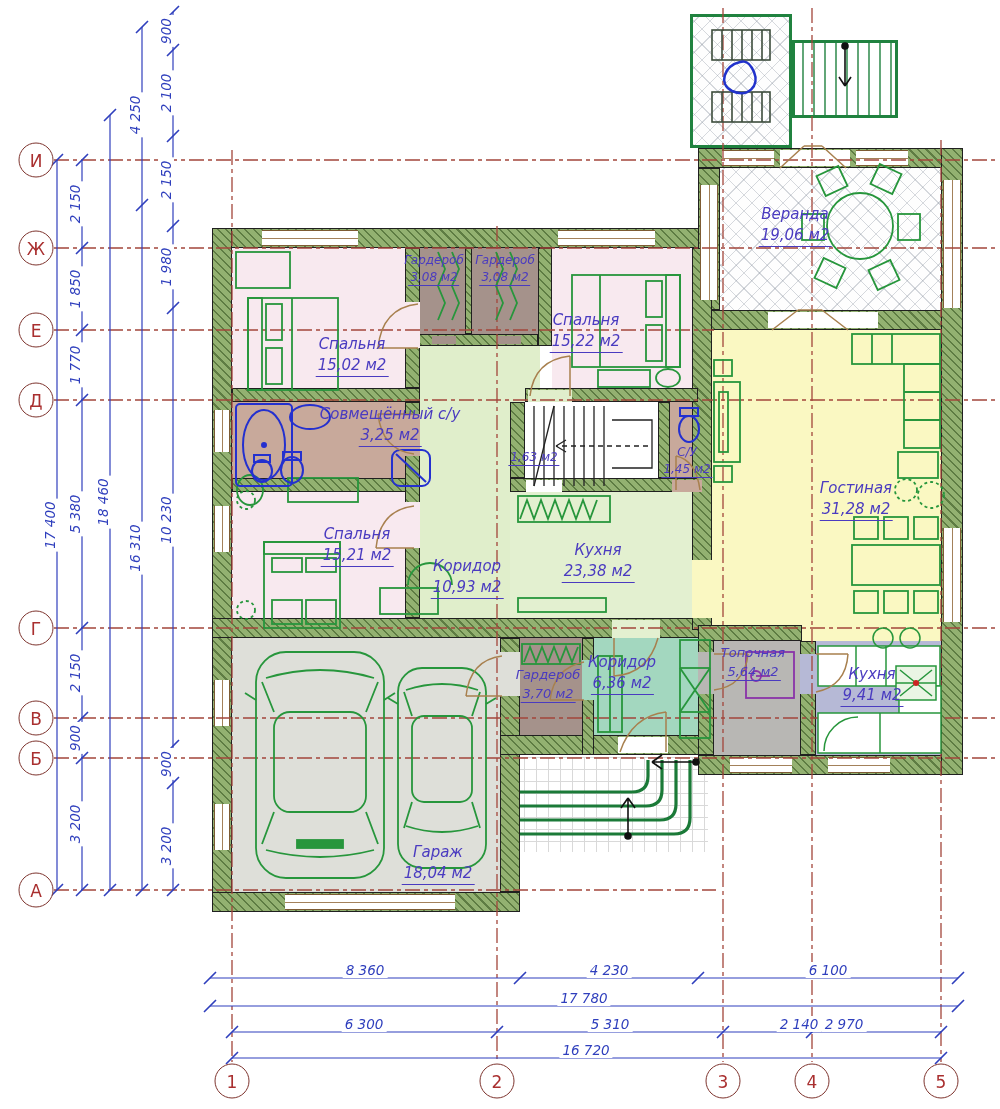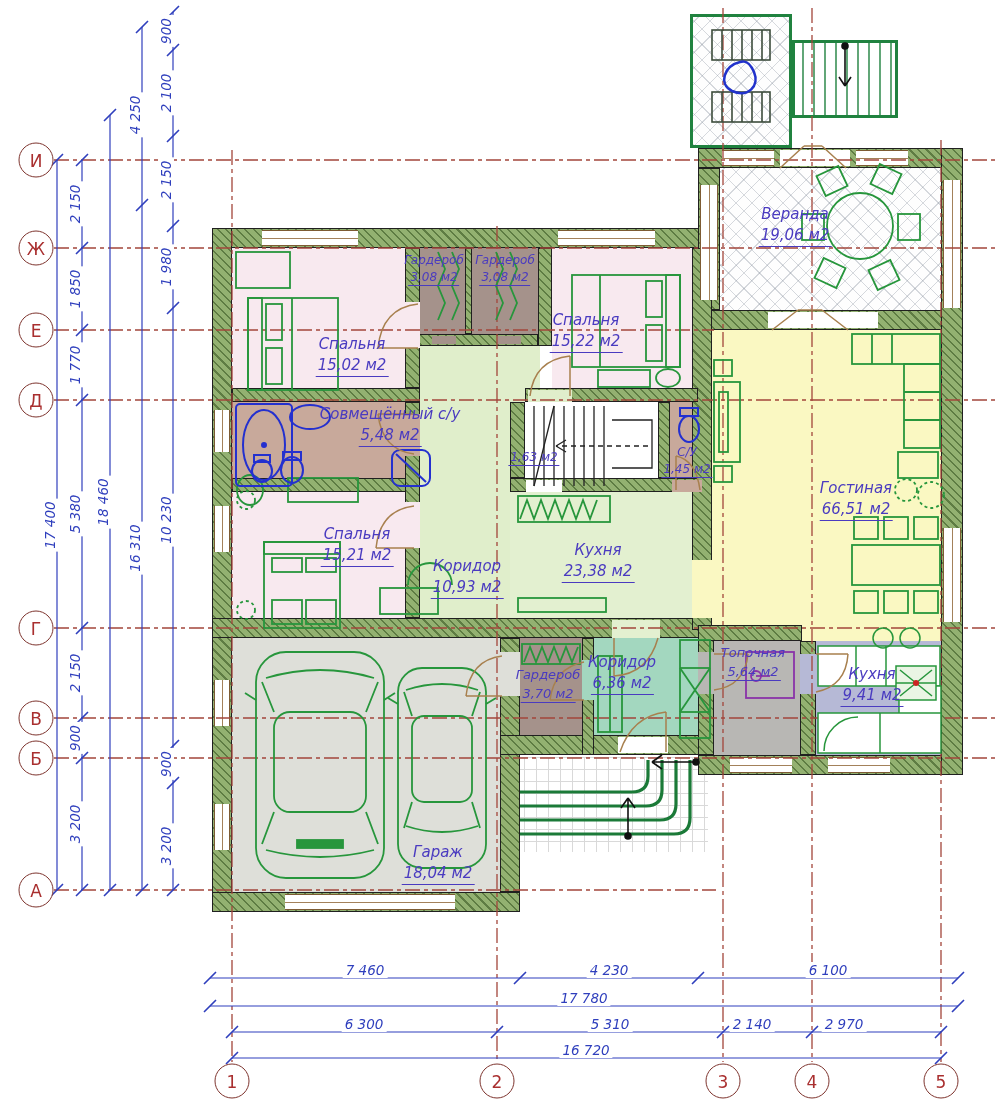--- a/index.html
+++ b/index.html
@@ -393,33 +393,33 @@
   <div class="rlabel sm" style="left:505px;top:252px">
     <span>Гардероб</span>
       <span class="rarea">3,08 м2</span>
     </div>
   <div class="rlabel" style="left:586px;top:310px">
     <span>Спальня</span>
       <span class="rarea">15,22 м2</span>
     </div>
   <div class="rlabel" style="left:390px;top:404px">
     <span>Совмещённый с/у</span>
-      <span class="rarea">5,48 м2</span>
+      <span class="rarea">3,25 м2</span>
     </div>
   <div class="rlabel sm" style="left:534px;top:448px">
     <span></span>
       <span class="rarea">1,63 м2</span>
     </div>
   <div class="rlabel sm" style="left:687px;top:444px">
     <span>С/У</span>
       <span class="rarea">1,45 м2</span>
     </div>
   <div class="rlabel" style="left:856px;top:478px">
     <span>Гостиная</span>
-      <span class="rarea">66,51 м2</span>
+      <span class="rarea">31,28 м2</span>
     </div>
   <div class="rlabel" style="left:357px;top:524px">
     <span>Спальня</span>
       <span class="rarea">15,21 м2</span>
     </div>
   <div class="rlabel" style="left:467px;top:556px">
     <span>Коридор</span>
       <span class="rarea">10,93 м2</span>
     </div>
   <div class="rlabel" style="left:598px;top:540px">
@@ -458,27 +458,27 @@
   <span class="dlab v" style="left:103px;top:502px">18 460</span>
   <span class="dlab v" style="left:135px;top:115px">4 250</span>
   <span class="dlab v" style="left:135px;top:548px">16 310</span>
   <span class="dlab v" style="left:166px;top:31px">900</span>
   <span class="dlab v" style="left:166px;top:93px">2 100</span>
   <span class="dlab v" style="left:166px;top:180px">2 150</span>
   <span class="dlab v" style="left:166px;top:267px">1 980</span>
   <span class="dlab v" style="left:166px;top:520px">10 230</span>
   <span class="dlab v" style="left:166px;top:764px">900</span>
   <span class="dlab v" style="left:166px;top:846px">3 200</span>
-  <span class="dlab" style="left:365px;top:970px">7 460</span>
+  <span class="dlab" style="left:365px;top:970px">8 360</span>
   <span class="dlab" style="left:609px;top:970px">4 230</span>
   <span class="dlab" style="left:828px;top:970px">6 100</span>
   <span class="dlab" style="left:584px;top:998px">17 780</span>
   <span class="dlab" style="left:364px;top:1024px">6 300</span>
   <span class="dlab" style="left:610px;top:1024px">5 310</span>
-  <span class="dlab" style="left:752px;top:1024px">2 140</span>
+  <span class="dlab" style="left:799px;top:1024px">2 140</span>
   <span class="dlab" style="left:844px;top:1024px">2 970</span>
   <span class="dlab" style="left:586px;top:1050px">16 720</span>
 
   <div class="bubble" style="left:36px;top:160px">И</div>
   <div class="bubble" style="left:36px;top:248px">Ж</div>
   <div class="bubble" style="left:36px;top:330px">Е</div>
   <div class="bubble" style="left:36px;top:400px">Д</div>
   <div class="bubble" style="left:36px;top:628px">Г</div>
   <div class="bubble" style="left:36px;top:718px">В</div>
   <div class="bubble" style="left:36px;top:758px">Б</div>

